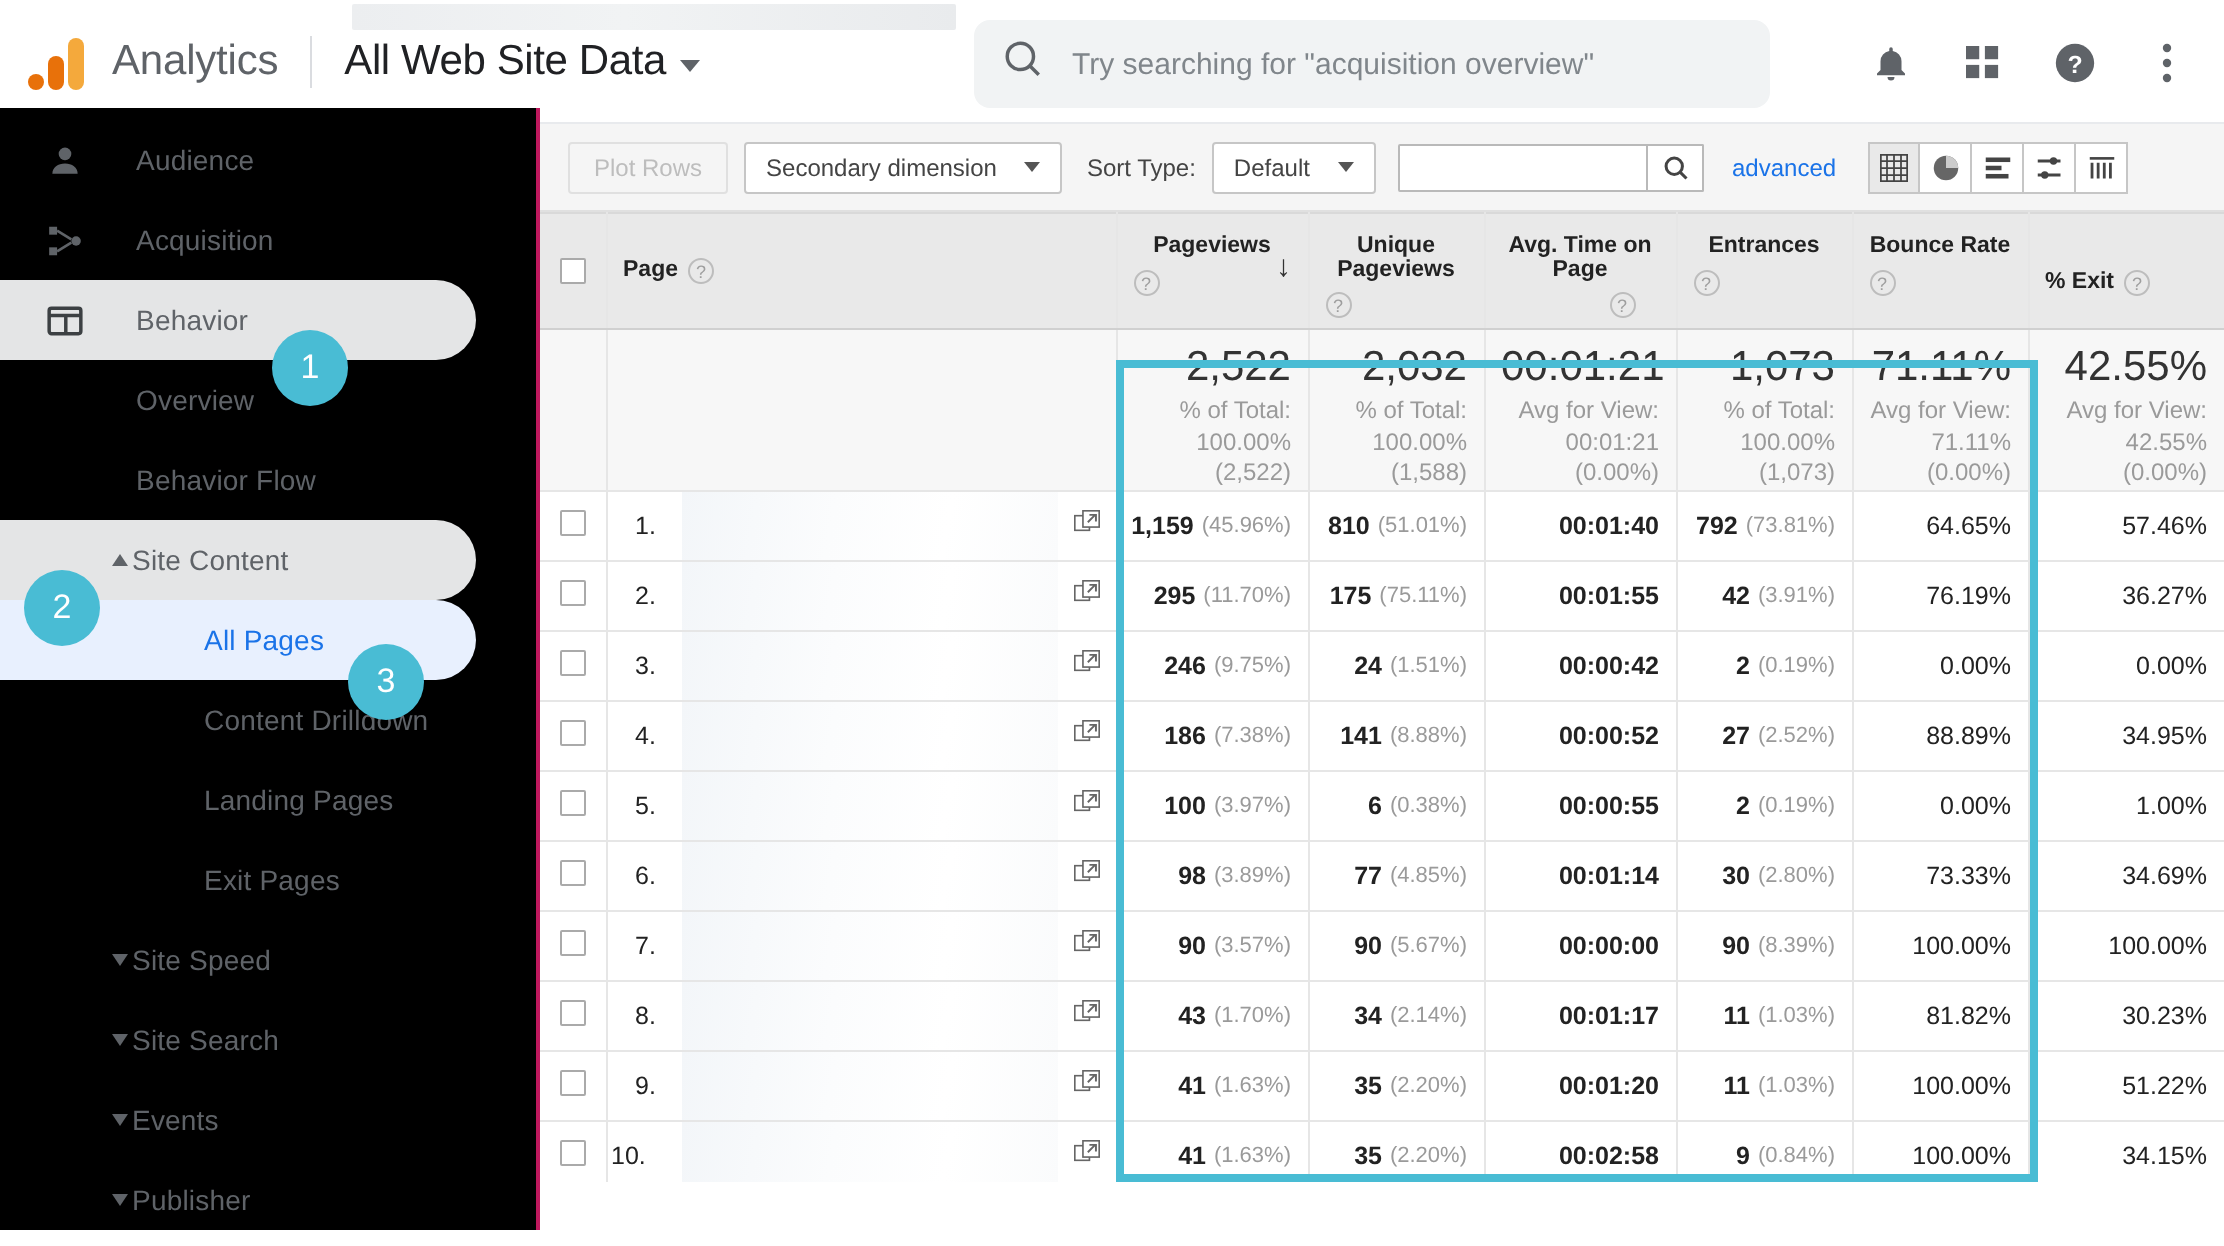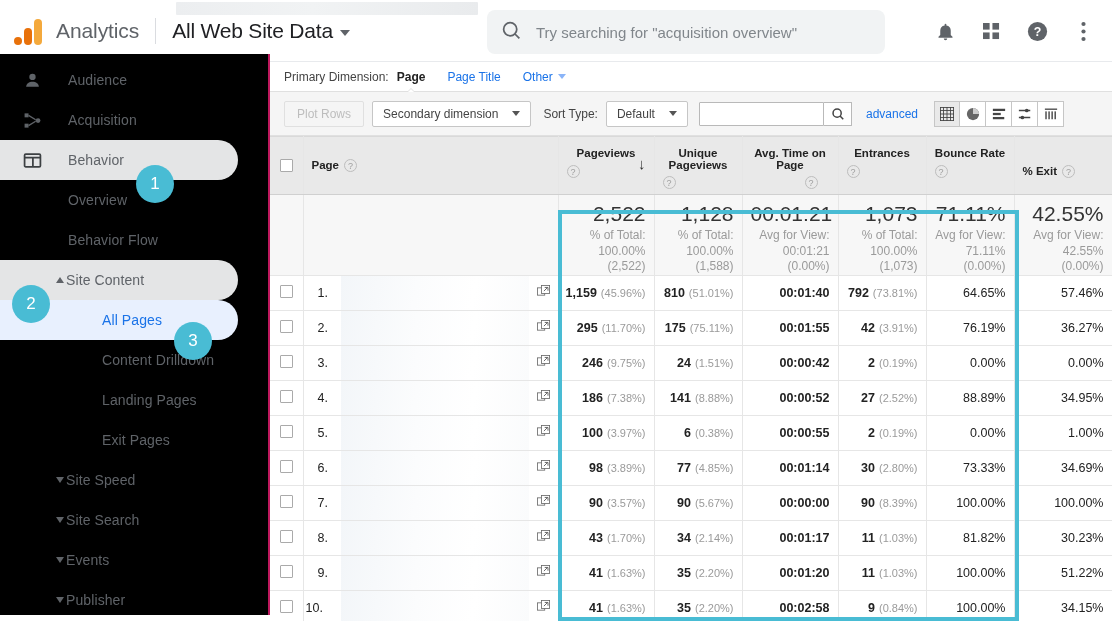--- a/index.html
+++ b/index.html
@@ -316,29 +316,20 @@
       <span class="lbl" style="margin-left:22px">Publisher</span>
     </div>
   </div>
 
   <div class="step-badge" style="left:136px; top:165px;">1</div>
   <div class="step-badge" style="left:12px;  top:285px;">2</div>
   <div class="step-badge" style="left:174px; top:322px;">3</div>
 
   <div class="main">
 
-    <div class="pd-bar">
-      <span class="pd-label">Primary Dimension:</span>
-      <span class="pd-sel">Page</span>
-      <span class="pd-link">Page Title</span>
-      <span class="pd-other">
-        <span>Other</span>
-        <span style="width:0;height:0;border-left:4px solid transparent;border-right:4px solid transparent;border-top:5px solid #8ab4f8;"></span>
-      </span>
-    </div>
 
     <div class="tools">
       <div class="btn-ghost">Plot Rows</div>
       <div class="btn-std" style="margin-left:8px">
         <span>Secondary dimension</span>
         <span class="mini-caret"></span>
       </div>
       <span class="lbl" style="margin-left:12px">Sort Type:</span>
       <div class="btn-std" style="margin-left:8px">
         <span>Default</span>
@@ -458,21 +449,21 @@
         <tbody>
           <tr class="total">
             <td style="background:#f7f7f7"></td>
             <td style="background:#f7f7f7"></td>
             <td>
               <div class="tot-big">2,522</div>
               <div class="tot-sub">% of Total:</div>
               <div class="tot-sub" style="margin-top:0">100.00% (2,522)</div>
             </td>
             <td>
-              <div class="tot-big">1,128</div>
+              <div class="tot-big">2,032</div>
               <div class="tot-sub">% of Total:</div>
               <div class="tot-sub" style="margin-top:0">100.00%</div>
               <div class="tot-sub" style="margin-top:0">(1,588)</div>
             </td>
             <td>
               <div class="tot-big">00:01:21</div>
               <div class="tot-sub">Avg for View:</div>
               <div class="tot-sub" style="margin-top:0">00:01:21</div>
               <div class="tot-sub" style="margin-top:0">(0.00%)</div>
             </td>

